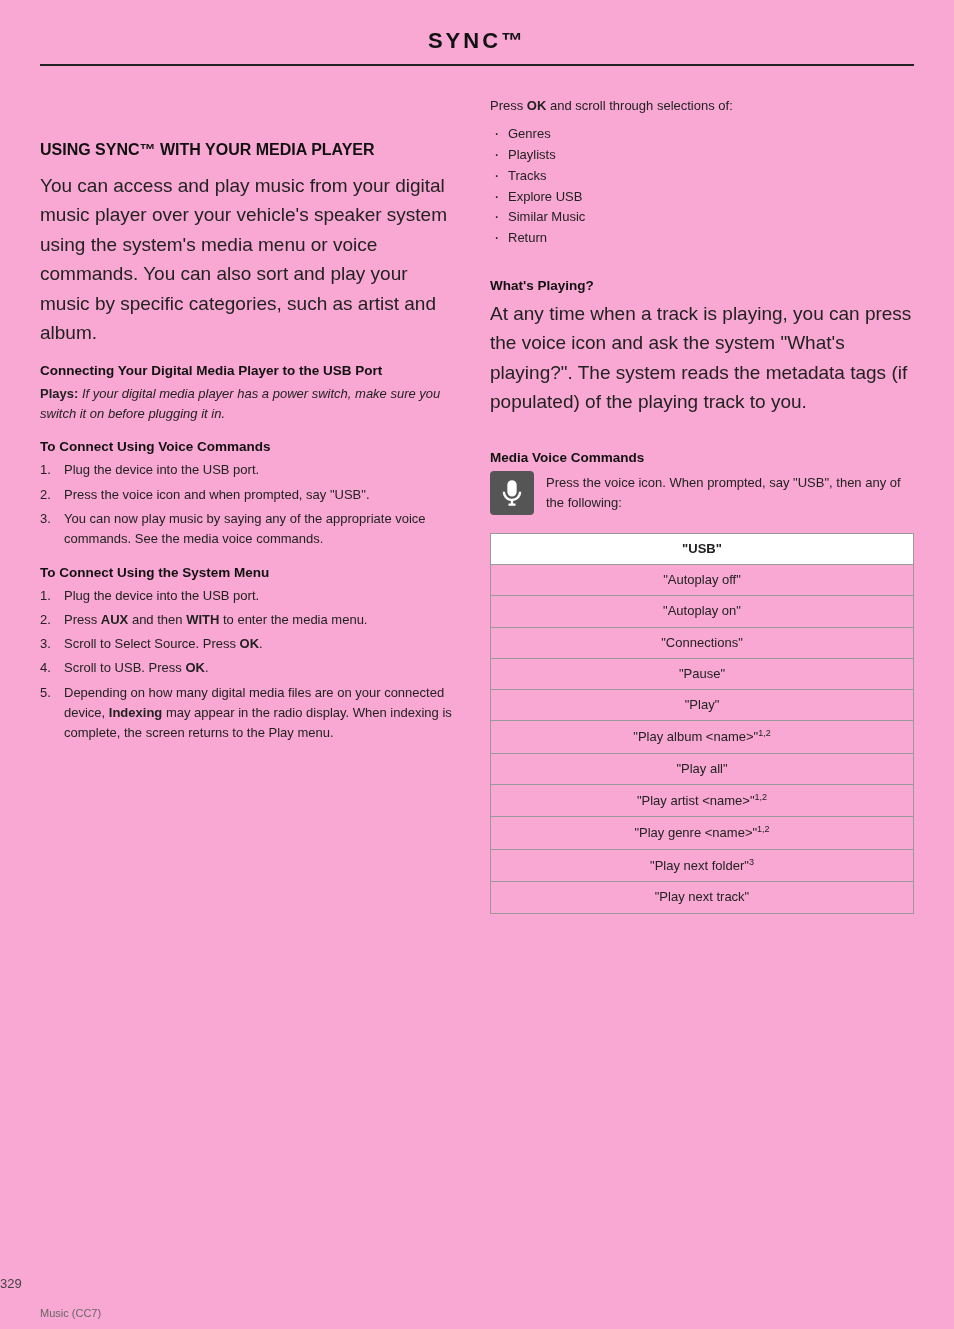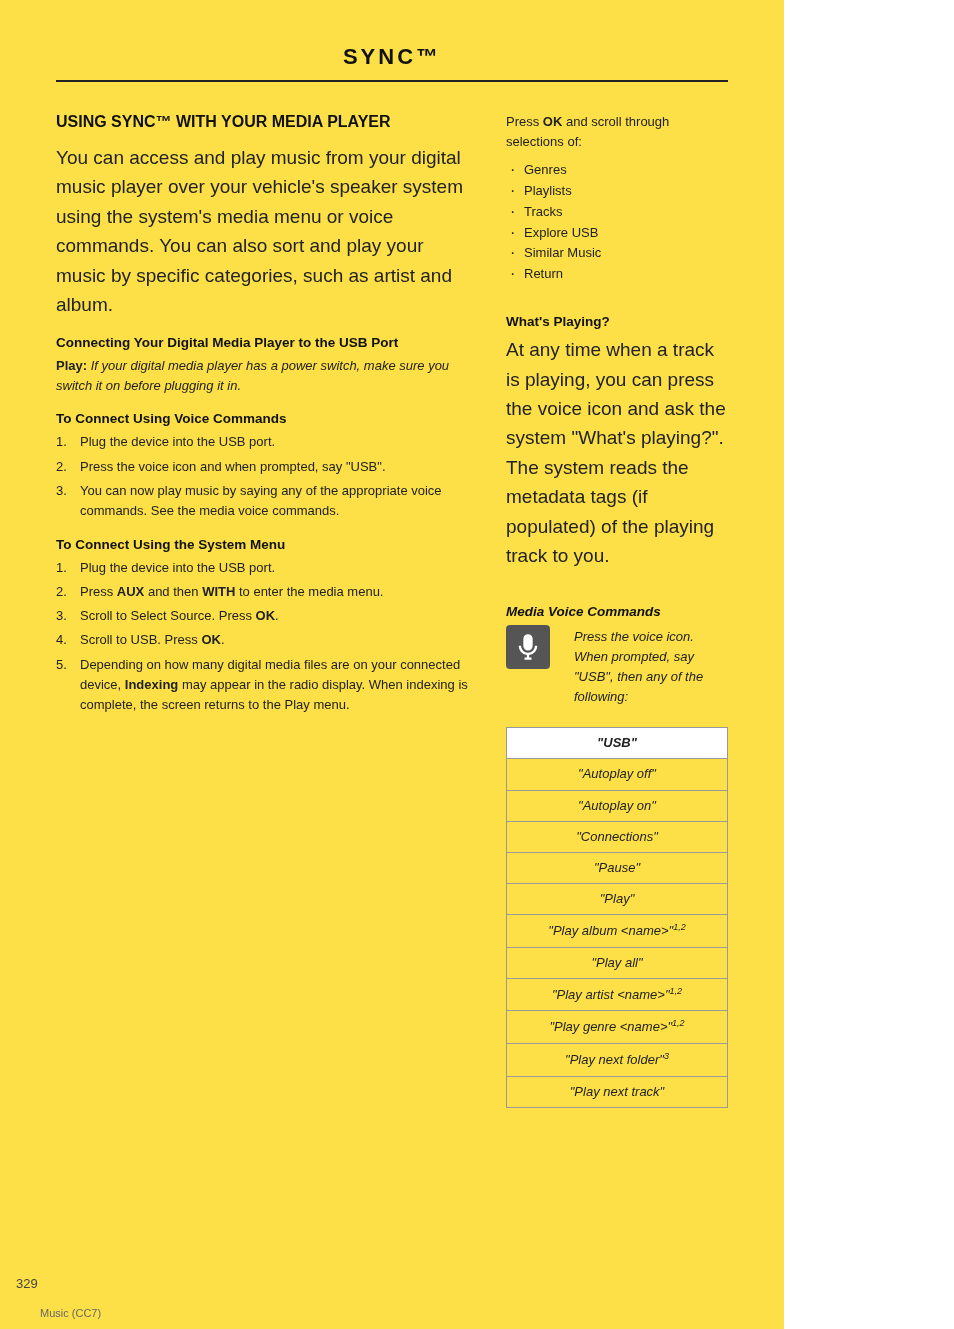--- a/index.html
+++ b/index.html
@@ -7,25 +7,25 @@
       background: #fff;
       font-family: Arial, Helvetica, sans-serif;
       font-size: 14px;
       color: #222;
       width: 954px;
       min-height: 1329px;
       position: relative;
     }
 
     .page {
-      width: 784px;
+      width: 954px;
       min-height: 1329px;
-      padding: 16px;
+      padding: 0;
       position: relative;
-      background: #fde047;
+      background: #f9a8d4;
     }
 
     
     .page-header {
       text-align: center;
       padding: 28px 0 10px 0;
       border-bottom: 2px solid #222;
       margin: 0 40px;
     }
     .page-header h1 {
@@ -56,20 +56,21 @@
     }
 
     
     .section-title {
       font-size: 16px;
       font-weight: 900;
       text-transform: uppercase;
       color: #111;
       margin-bottom: 10px;
       line-height: 1.3;
+      margin-top: 44px;
     }
 
     .subsection-title {
       font-size: 13.5px;
       font-weight: 900;
       color: #111;
       margin-bottom: 6px;
       margin-top: 16px;
     }
 
@@ -127,28 +128,27 @@
       content: '·';
       position: absolute;
       left: 4px;
       font-size: 16px;
       line-height: 1.3;
     }
 
     
     .voice-section {
       margin-top: 33px;
-      font-style: italic;
     }
 
     .voice-icon-row {
       display: flex;
       flex-direction: row;
       align-items: flex-start;
-      gap: 24px;
+      gap: 12px;
       margin-bottom: 10px;
     }
 
     .voice-icon {
       width: 44px;
       height: 44px;
       background: #555;
       border-radius: 4px;
       display: flex;
       align-items: center;
@@ -237,21 +237,21 @@
 
     <div class="left-col">
 
       <div class="section-title">USING SYNC™ WITH YOUR MEDIA PLAYER</div>
 
       <p>You can access and play music from your digital music player over your vehicle's speaker system using the system's media menu or voice commands. You can also sort and play your music by specific categories, such as artist and album.</p>
 
       <div class="subsection-title">Connecting Your Digital Media Player to the USB Port</div>
 
       <p class="note-text">
-        <strong>Play:</strong>
+        <strong>Plays:</strong>
         <span>If your digital media player has a power switch, make sure you switch it on before plugging it in.</span>
       </p>
 
       <div class="subsection-title">To Connect Using Voice Commands</div>
 
       <ol class="numbered-list">
         <li>
           <span class="num">1.</span>
           <span>Plug the device into the USB port.</span>
         </li>

